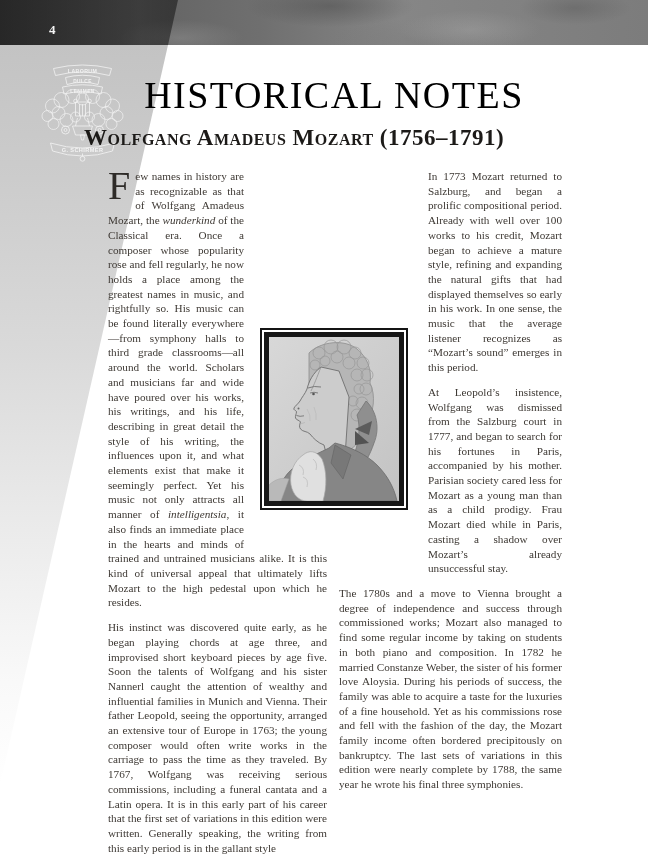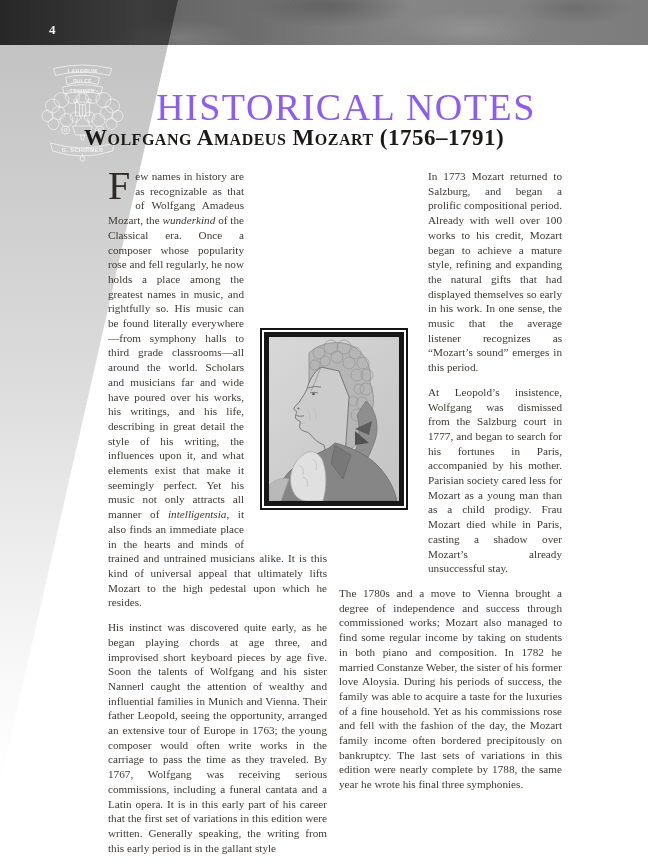--- a/index.html
+++ b/index.html
@@ -25,22 +25,22 @@
   .wedge{position:absolute;left:0;top:45px;width:180px;height:740px;
     clip-path:polygon(0 0,168px 0,0 740px);
     background:linear-gradient(to bottom,#c3c3c3 0%,#cccccc 18%,#dadada 42%,#eaeaea 64%,#f9f9f9 86%,#ffffff 100%);}
 
   
   .emblem{position:absolute;left:39px;top:60px;width:87px;height:106px;opacity:.78;}
   .emblem text{fill:#ffffff;stroke:none;font-family:"Liberation Sans",sans-serif;
     font-weight:bold;text-anchor:middle;letter-spacing:.4px;}
 
   
-  .title{position:absolute;left:104px;top:76px;width:460px;margin:12px;text-align:center;
-    font-size:38px;font-weight:400;letter-spacing:1.5px;color:#8b5cf6;line-height:1;}
+  .title{position:absolute;left:104px;top:76px;width:460px;margin:0;text-align:center;
+    font-size:38px;font-weight:400;letter-spacing:1.5px;color:#000000;line-height:1;}
   .subtitle{position:absolute;left:84px;top:126px;width:500px;margin:0;
     font-size:23px;font-weight:700;font-variant:small-caps;letter-spacing:.5px;
     color:#1c1a18;line-height:1;}
 
   
   .cols{position:absolute;left:108px;top:169px;width:454px;display:flex;gap:12px;}
   .col{text-align:justify;font-size:11.2px;line-height:14.7px;color:#3d3833;}
   .col-left{width:219px;}
   .col-right{width:223px;}
   .col p{margin:0 0 10px 0;}

